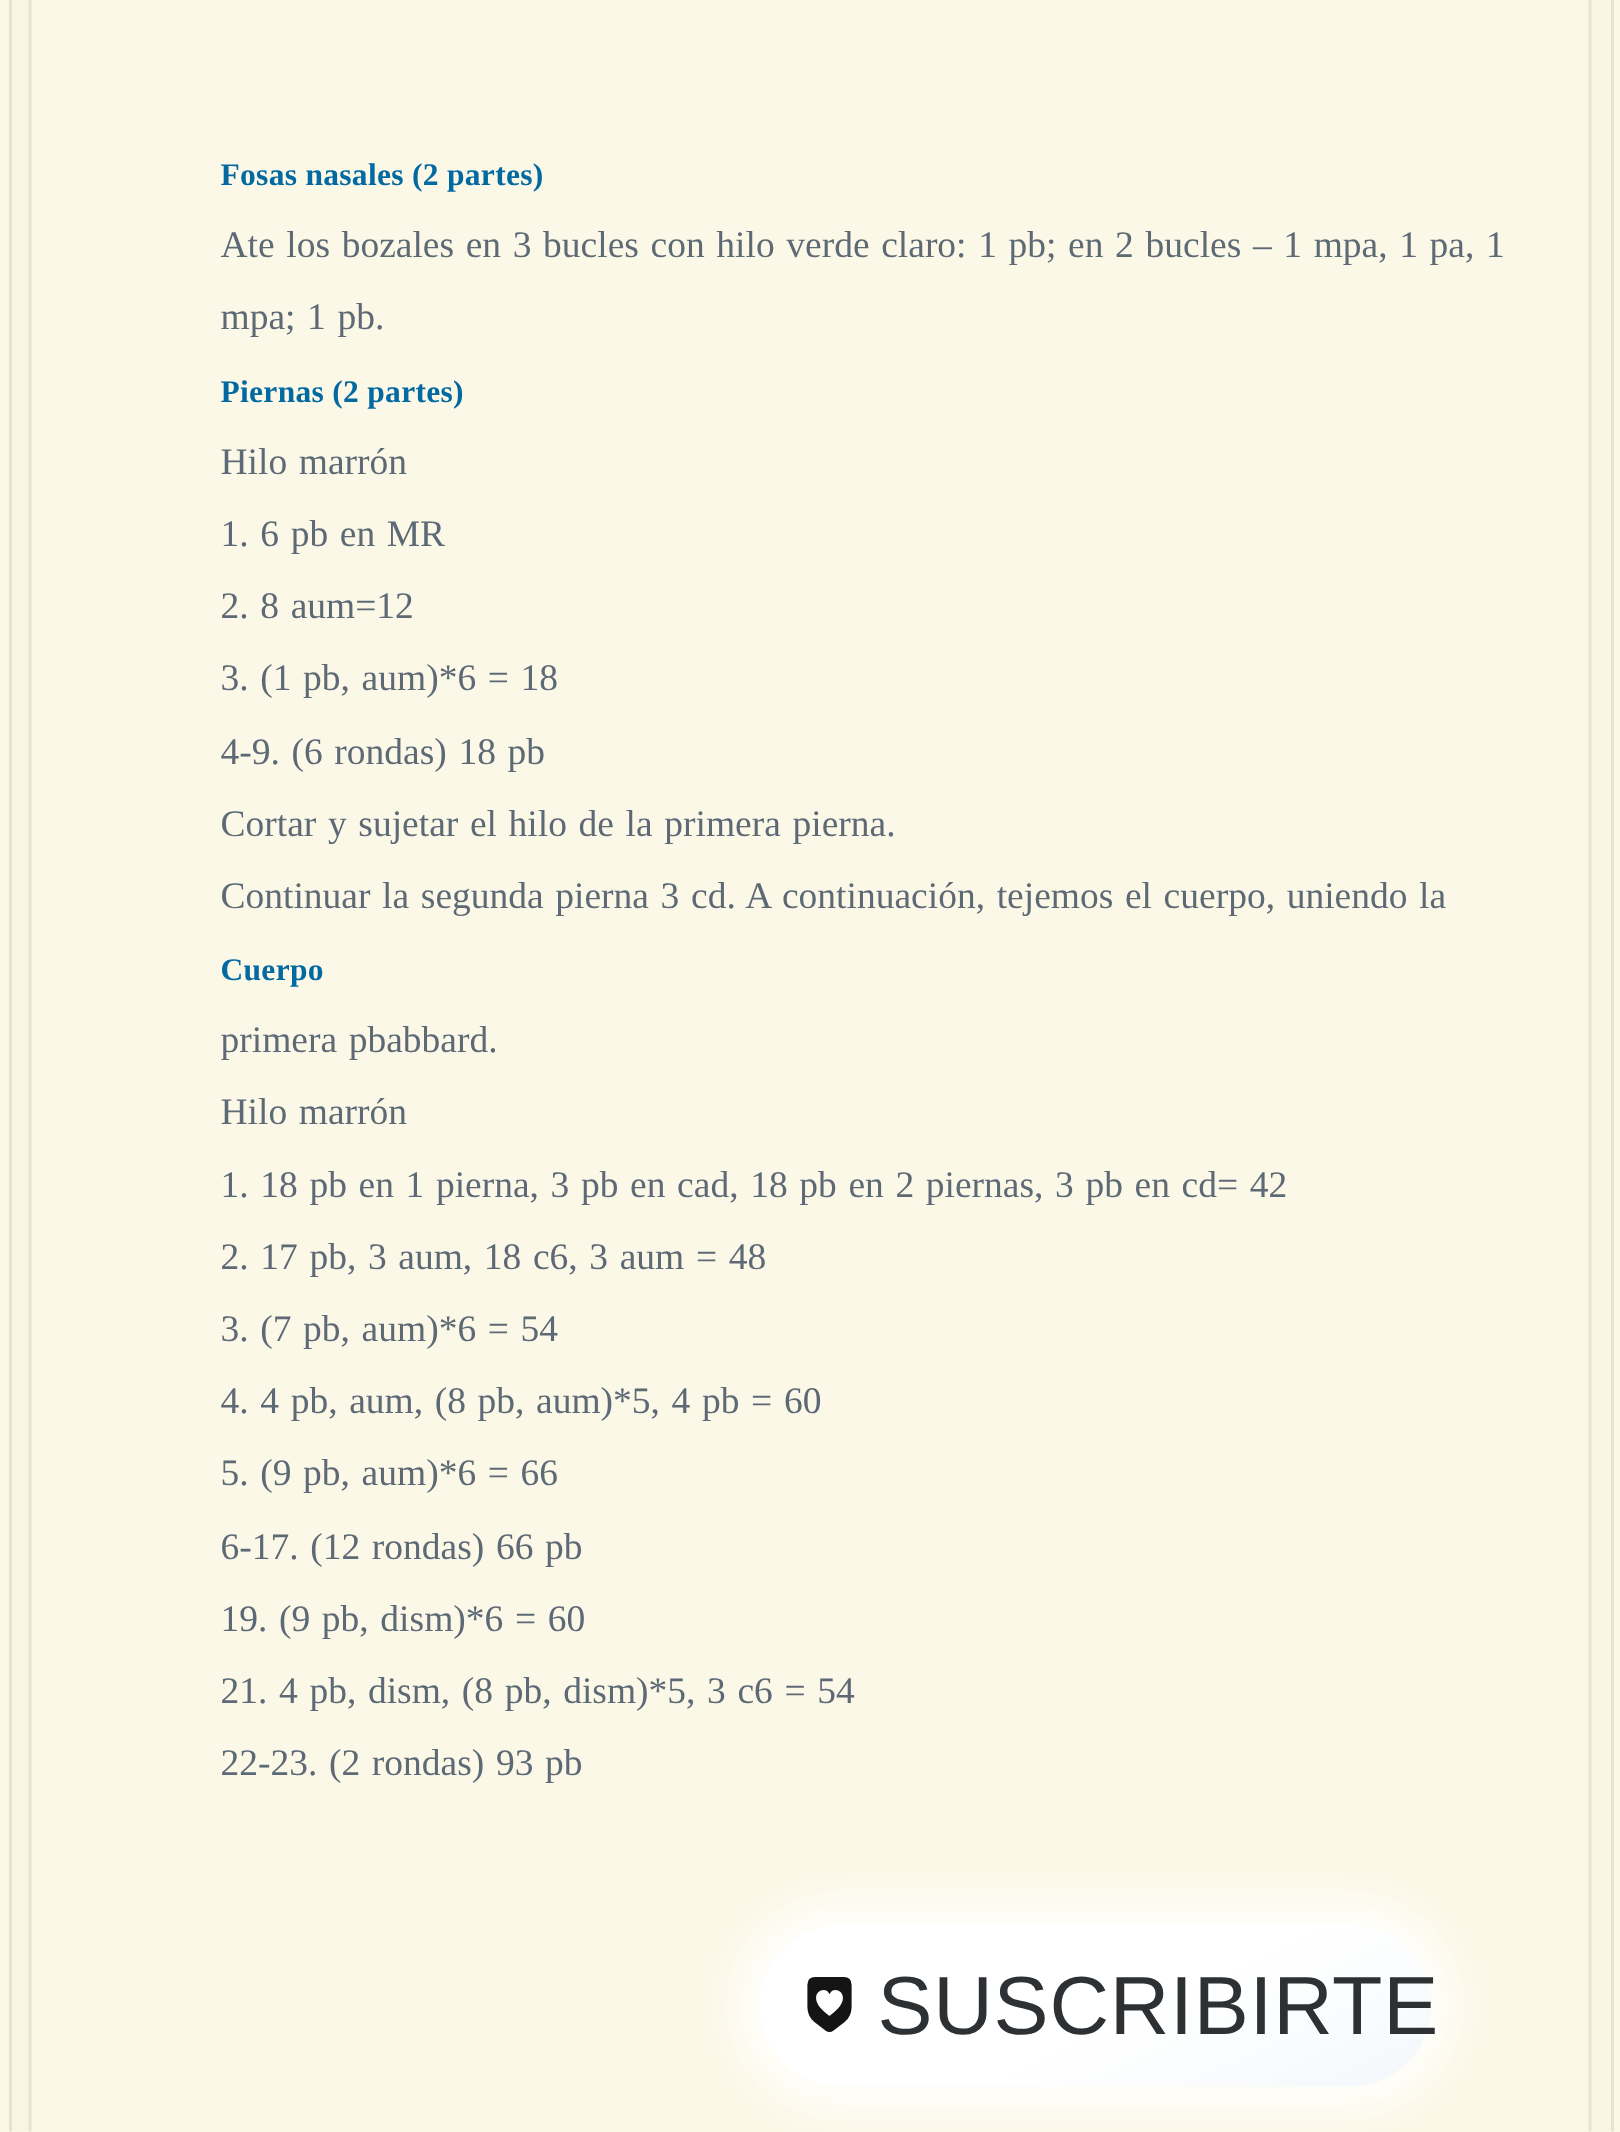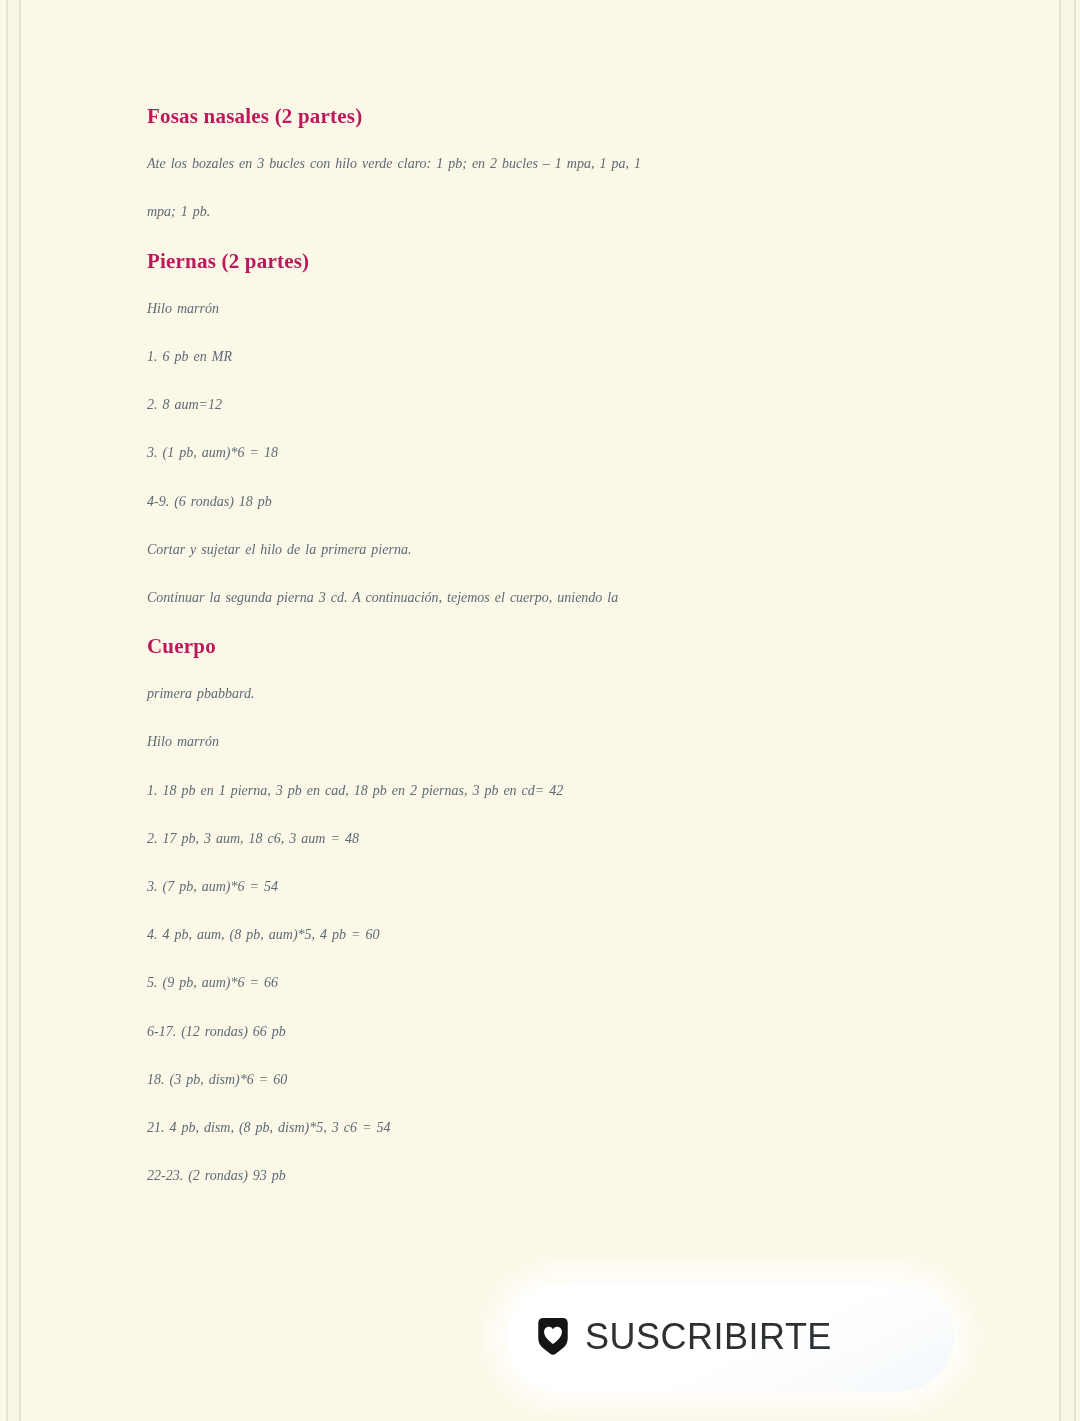--- a/index.html
+++ b/index.html
@@ -43,28 +43,27 @@
     width: 830px;
   }
   .line {
     height: 48.2px;
     line-height: 48.2px;
     white-space: pre;
   }
   .line.heading {
     font-size: 21px;
     font-weight: bold;
-    color: #be185d;
+    color: #0369a1;
     letter-spacing: 0.2px;
   }
   .line.body {
-    font-size: 14px;
+    font-size: 25px;
     color: #5d6a75;
     word-spacing: 1.5px;
-    font-style: italic;
   }
 
   
   .subscribe {
     position: absolute;
     left: 506px;
     top: 1283px;
     width: 448px;
     height: 108px;
     border-radius: 54px;
@@ -78,21 +77,21 @@
     cursor: pointer;
   }
   .shield {
     width: 34px;
     height: 40px;
     flex: 0 0 auto;
     display: block;
   }
   .subscribe-label {
     font-family: "Liberation Sans", sans-serif;
-    font-size: 36px;
+    font-size: 55px;
     color: #2e3134;
     letter-spacing: 0.5px;
     margin-left: 15px;
     white-space: nowrap;
   }
 </style>
 </head>
 <body>
 
 <div class="edge-strip strip-l"></div>
@@ -116,21 +115,21 @@
     <div class="line body">Continuar la segunda pierna 3 cd. A continuación, tejemos el cuerpo, uniendo la</div>
     <div class="line heading">Cuerpo</div>
     <div class="line body">primera pbabbard.</div>
     <div class="line body">Hilo marrón</div>
     <div class="line body">1. 18 pb en 1 pierna, 3 pb en cad, 18 pb en 2 piernas, 3 pb en cd= 42</div>
     <div class="line body">2. 17 pb, 3 aum, 18 c6, 3 aum = 48</div>
     <div class="line body">3. (7 pb, aum)*6 = 54</div>
     <div class="line body">4. 4 pb, aum, (8 pb, aum)*5, 4 pb = 60</div>
     <div class="line body">5. (9 pb, aum)*6 = 66</div>
     <div class="line body">6-17. (12 rondas) 66 pb</div>
-    <div class="line body">18. (3 pb, dism)*6 = 60</div>
+    <div class="line body">19. (9 pb, dism)*6 = 60</div>
     <div class="line body">21. 4 pb, dism, (8 pb, dism)*5, 3 c6 = 54</div>
     <div class="line body">22-23. (2 rondas) 93 pb</div>
   </main>
 
 <button class="subscribe">
   <svg class="shield" viewBox="0 0 32 38" aria-hidden="true">
     <path d="M7 1 L25 1 Q30 1 30 6 L30 20 Q30 26 25.6 29.4 L18.6 34.8 Q16 36.8 13.4 34.8 L6.4 29.4 Q2 26 2 20 L2 6 Q2 1 7 1 Z" fill="#141414"></path>
     <path d="M16 25.5 C16 25.5 7.5 20 7.5 14.2 C7.5 11 9.9 9.2 12.3 9.2 C14 9.2 15.3 10.2 16 11.8 C16.7 10.2 18 9.2 19.7 9.2 C22.1 9.2 24.5 11 24.5 14.2 C24.5 20 16 25.5 16 25.5 Z" fill="#ffffff"></path>
   </svg>
   <span class="subscribe-label">SUSCRIBIRTE</span>

